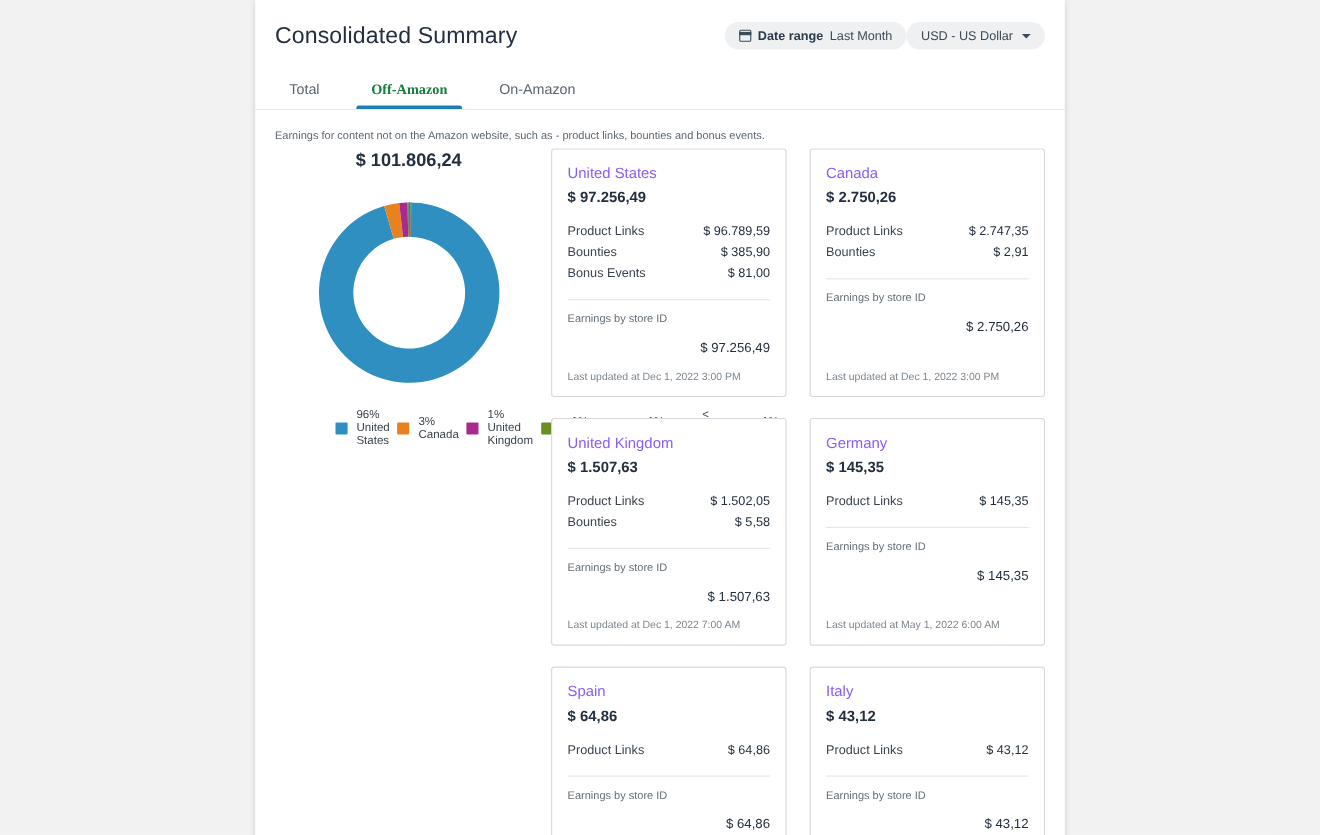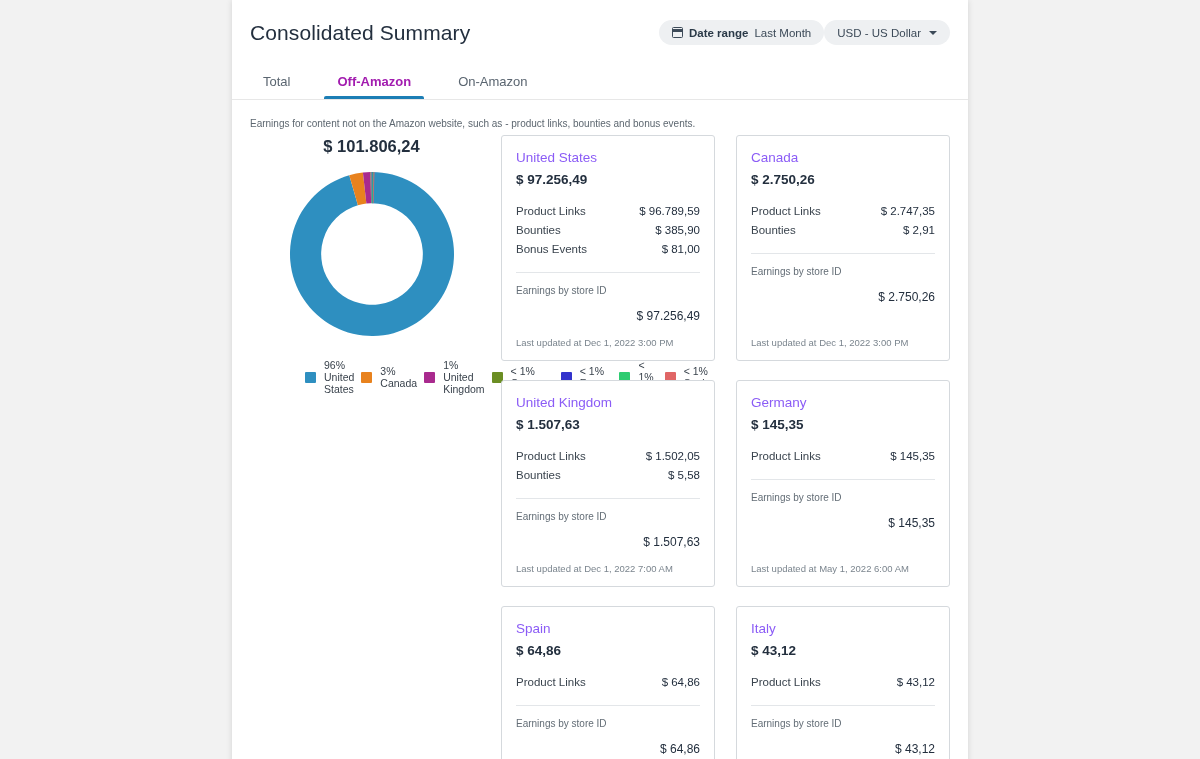--- a/index.html
+++ b/index.html
@@ -106,22 +106,23 @@
     gap: 21px;
   }
   .tab {
     padding: 8px 13px 10px 13px;
     font-size: 13px;
     color: #5a6570;
     cursor: pointer;
     position: relative;
   }
   .tab.active {
-    color: #a21caf;
+    color: #15803d;
     font-weight: bold;
+    font-family: Liberation Serif, serif;
   }
   .tab.active:after {
     content: "";
     position: absolute;
     left: 0; right: 0; bottom: 0;
     height: 3px;
     background: #1c7eb5;
     border-radius: 2px 2px 0 0;
   }
 
@@ -153,21 +154,21 @@
     font-size: 14.5px;
     font-weight: bold;
     color: #232f3e;
     margin-bottom: 8px;
   }
   .earn-total {
     text-align: center;
     font-size: 16.5px;
     font-weight: bold;
     color: #232f3e;
-    margin-bottom: 15px;
+    margin-bottom: 27px;
   }
 
   .donut-wrap {
     display: flex;
     justify-content: center;
   }
   .donut { display: block; }
 
   .legend {
     margin: 22px 0 0 55px;

